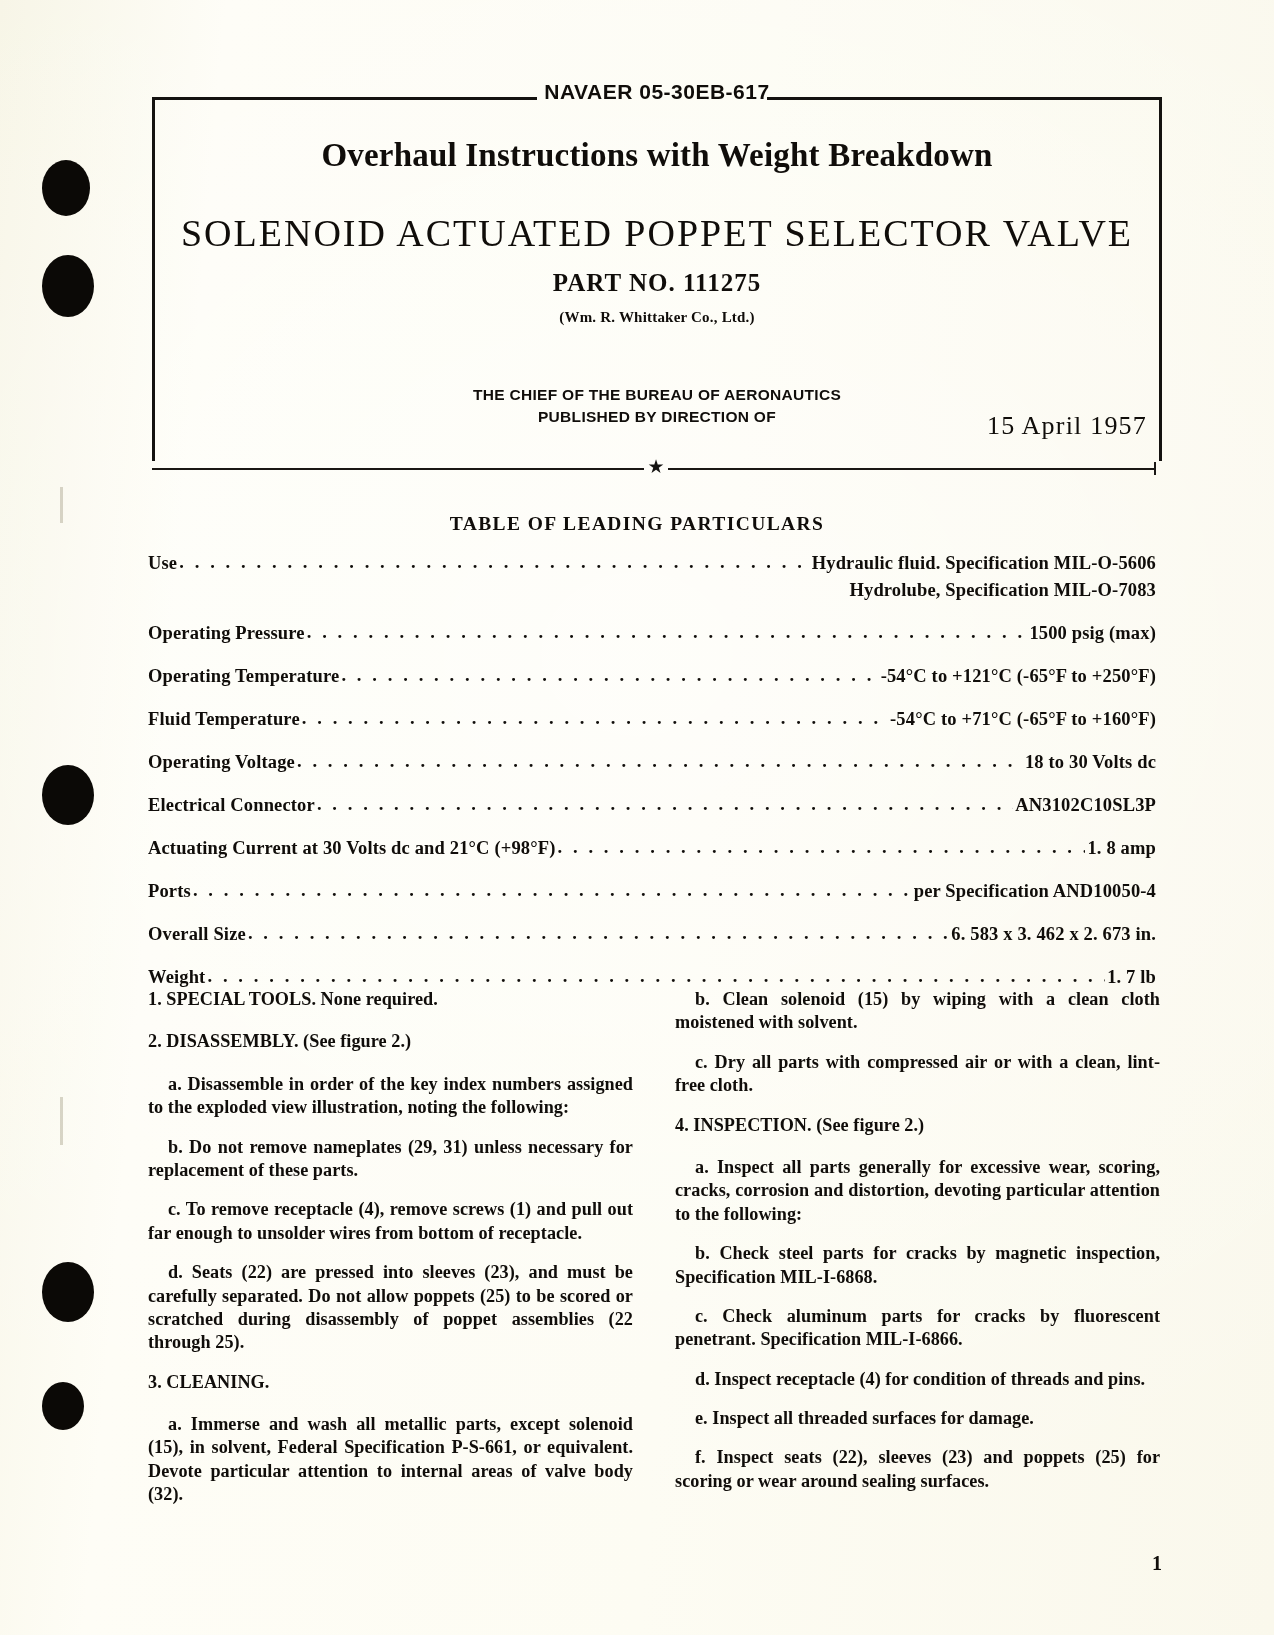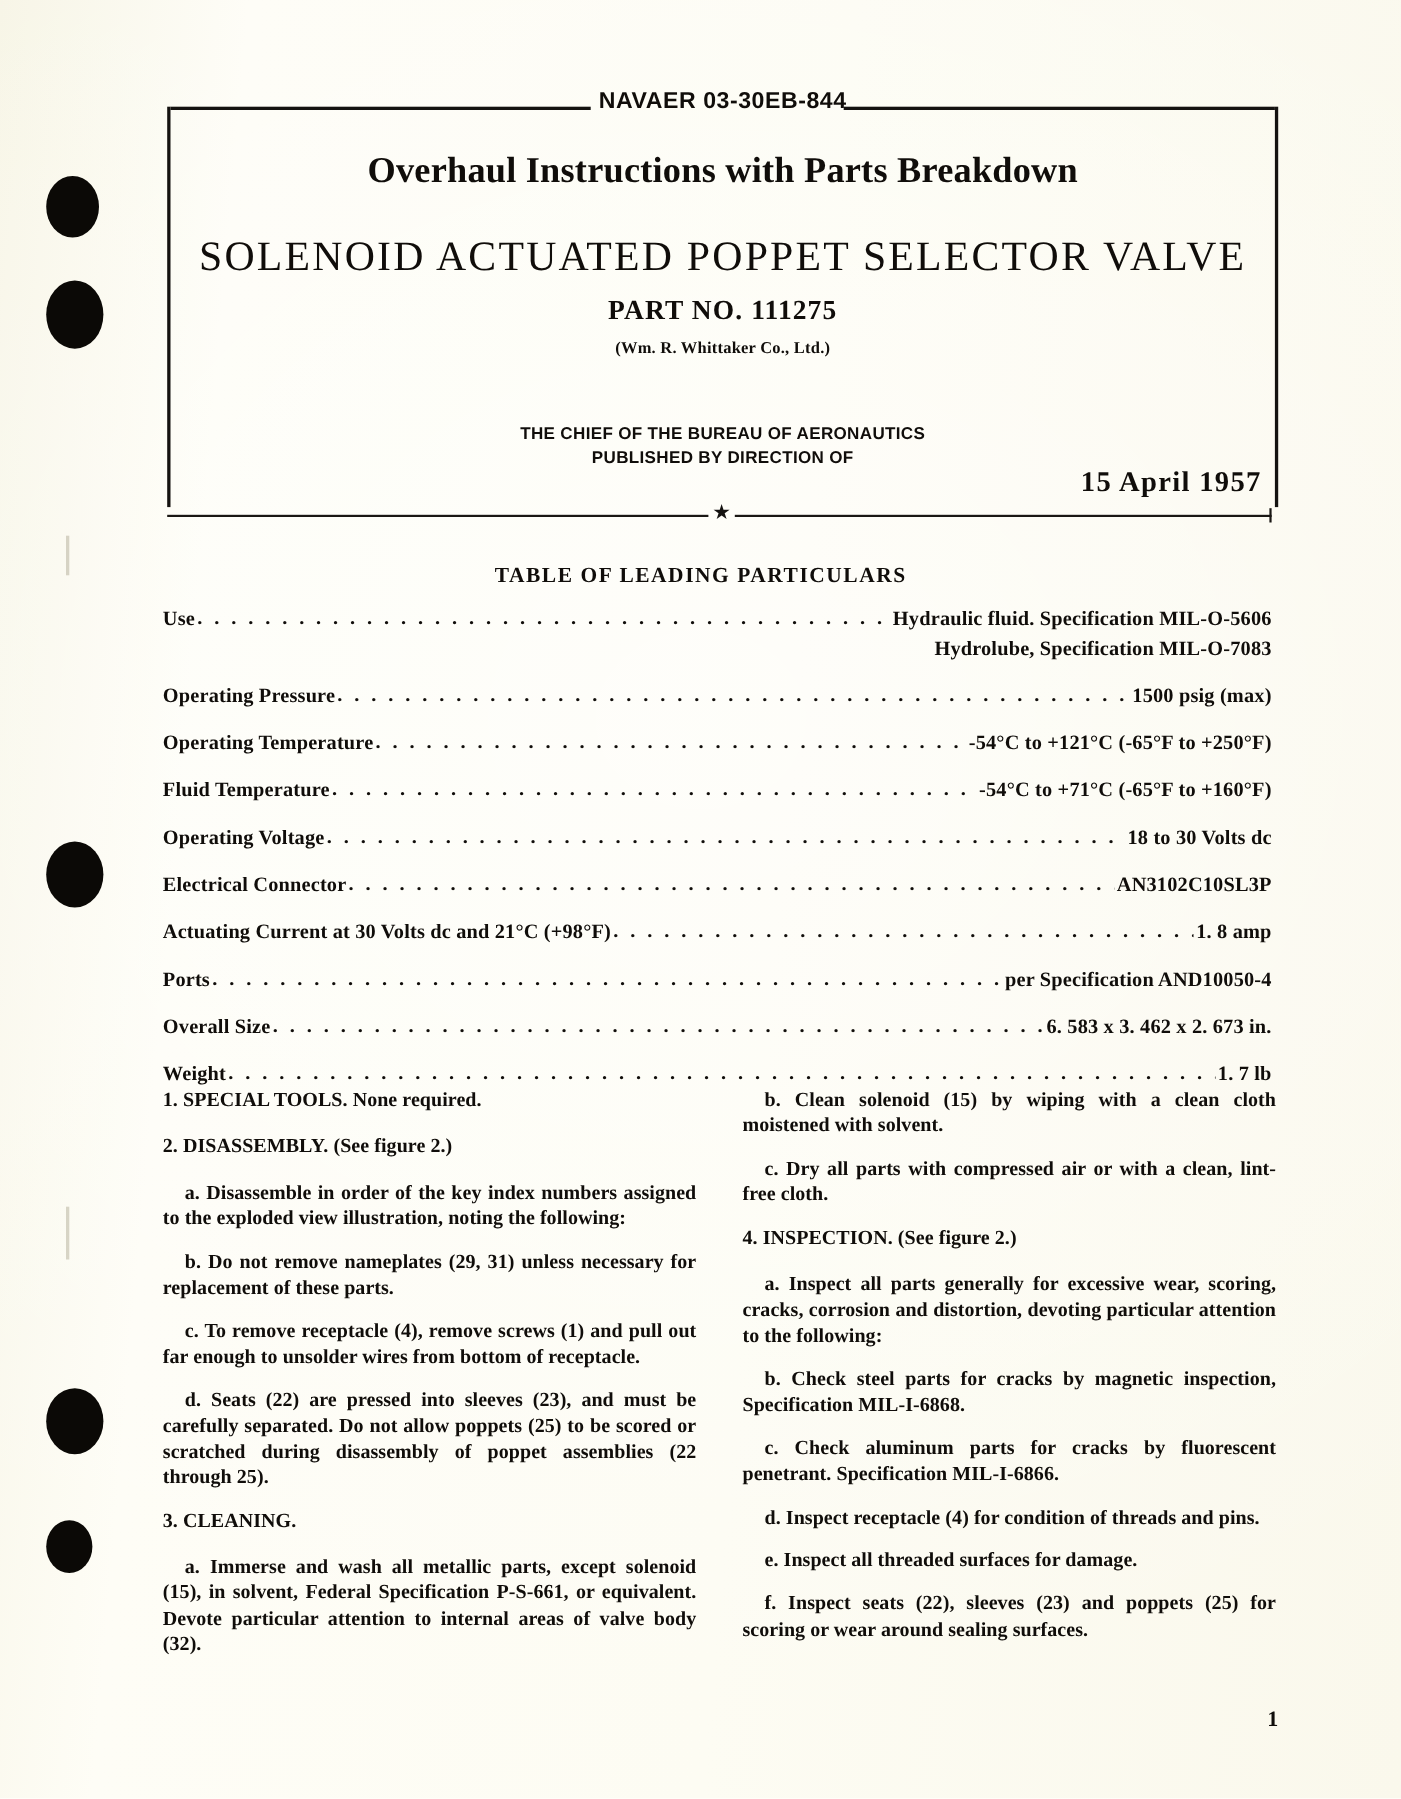--- a/index.html
+++ b/index.html
@@ -133,23 +133,23 @@
     font-family: "Liberation Sans Narrow", "Liberation Sans", sans-serif;
     font-weight: bold;
     font-size: 15.5px;
     line-height: 1.42;
     letter-spacing: 0.3px;
   }
 
   .pub-date {
     position: absolute;
     right: 12px;
-    top: 326px;
-    font-family: "Liberation Serif", serif;
-    font-weight: bold;
+    top: 314px;
+    font-family: "Liberation Serif", serif;
+    font-weight: normal;
     font-size: 26px;
     letter-spacing: 1.2px;
     text-align: right;
   }
 
   
   .star-rule {
     position: absolute;
     left: 152px;
     top: 462px;
@@ -272,24 +272,24 @@
   <div class="punch p3"></div>
   <div class="punch p4"></div>
   <div class="punch p5"></div>
 
   <div class="streak s1"></div>
   <div class="streak s2"></div>
 
   <div class="header-box">
     <div class="hb-top-left"></div>
     <div class="hb-top-right"></div>
-    <div class="doc-number">NAVAER 03-30EB-844</div>
+    <div class="doc-number">NAVAER 05-30EB-617</div>
 
     <div class="hb-inner">
-      <div class="title-main">Overhaul Instructions with Parts Breakdown</div>
+      <div class="title-main">Overhaul Instructions with Weight Breakdown</div>
       <div class="title-product">SOLENOID ACTUATED POPPET SELECTOR VALVE</div>
       <div class="title-part">PART NO.  111275</div>
       <div class="title-maker">(Wm. R. Whittaker Co., Ltd.)</div>
     </div>
 
     <div class="pub-block">
       <div>THE CHIEF OF THE BUREAU OF AERONAUTICS</div>
       <div>PUBLISHED BY DIRECTION OF</div>
     </div>
 

